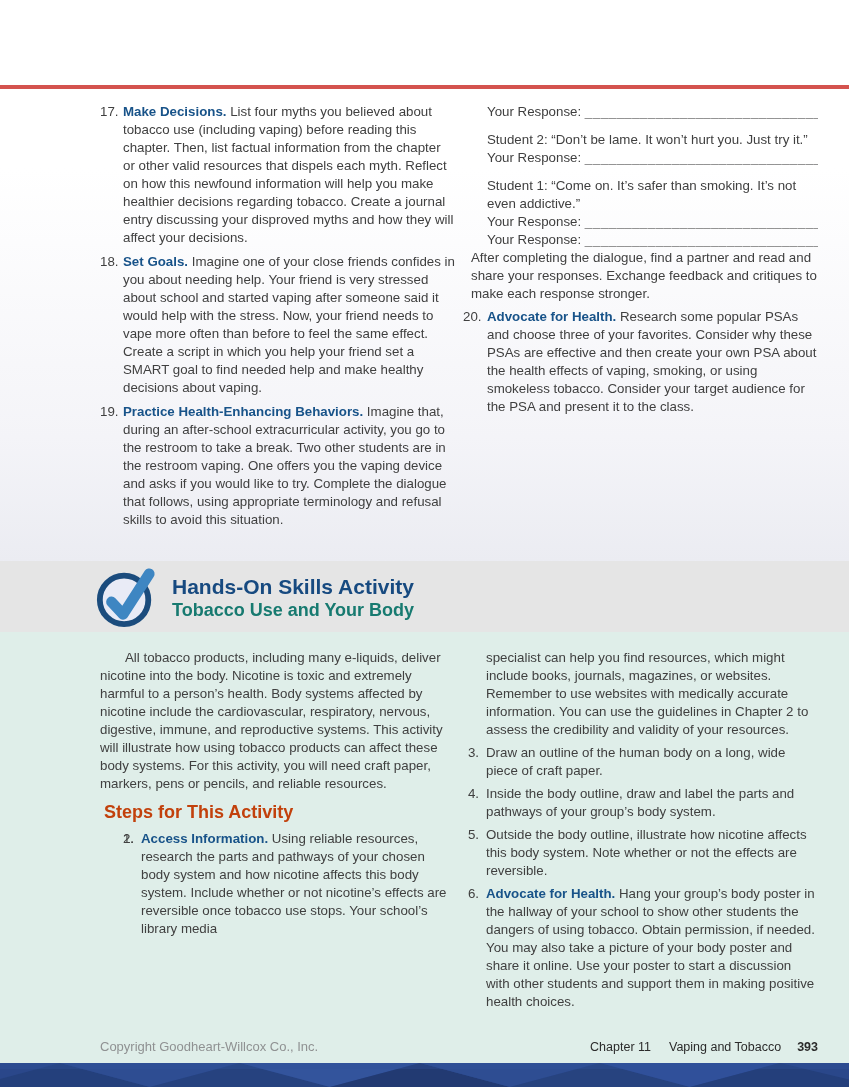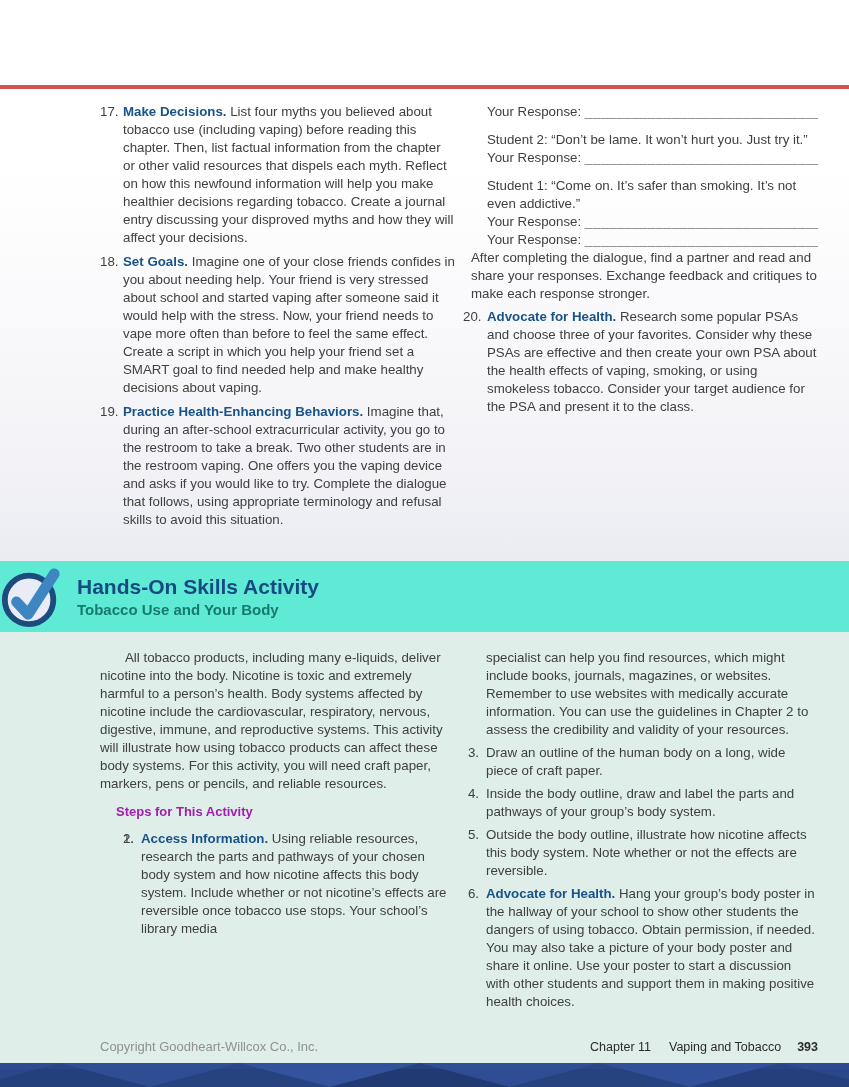--- a/index.html
+++ b/index.html
@@ -24,31 +24,31 @@
   .dlg-block { margin-left:24px; }
   .dlg-gap { height:10px; }
   .resp-line { white-space:nowrap; overflow:hidden; }
   .blank { color:#7d7d7d; letter-spacing:0.5px; }
   .closing { margin-left:8px; }
 
   .item20 { position:relative; padding-left:24px; margin-top:5px; }
   .item20 .num { position:absolute; left:0; top:0; }
 
   
-  .banner { height:71px; background:#5eead4; display:flex; align-items:center; overflow:hidden; }
+  .banner { height:71px; background:#e5e5e5; display:flex; align-items:center; padding-left:95px; overflow:hidden; }
   .banner-icon { width:62px; height:62px; flex:0 0 62px; }
   .banner-text { margin-left:15px; }
   .banner-title { font-size:21px; font-weight:bold; color:#174a80; line-height:24px; }
-  .banner-sub { font-size:15px; font-weight:bold; color:#177a70; line-height:18px; margin-top:2px; }
+  .banner-sub { font-size:18px; font-weight:bold; color:#177a70; line-height:18px; margin-top:2px; }
 
   
   .activity-section { flex:1; background:#dfeee9; position:relative; overflow:hidden; }
   .activity-cols { display:flex; padding:17px 31px 0 100px; }
   .intro-para { text-indent:25px; margin-bottom:10px; }
-  .steps-heading { font-weight:bold; color:#a21caf; font-size:13px; margin:4px 0 9px 16px; }
+  .steps-heading { font-weight:bold; color:#c2410c; font-size:18px; margin:4px 0 9px 4px; }
   .steps-left { margin-left:18px; }
   .step-item { position:relative; padding-left:23px; margin-bottom:5px; }
   .step-item .num { position:absolute; left:0; top:0; width:16px; text-align:right; }
   .continuation { margin-left:23px; margin-bottom:5px; }
 
   
   .footer-row { position:absolute; left:100px; right:31px; bottom:9px; display:flex; justify-content:space-between; align-items:baseline; }
   .copyright { font-size:13px; color:#8f9192; }
   .folio { font-size:12.5px; color:#2b2b2b;margin-top:31px; }
   .folio .sect { margin-left:18px; }

